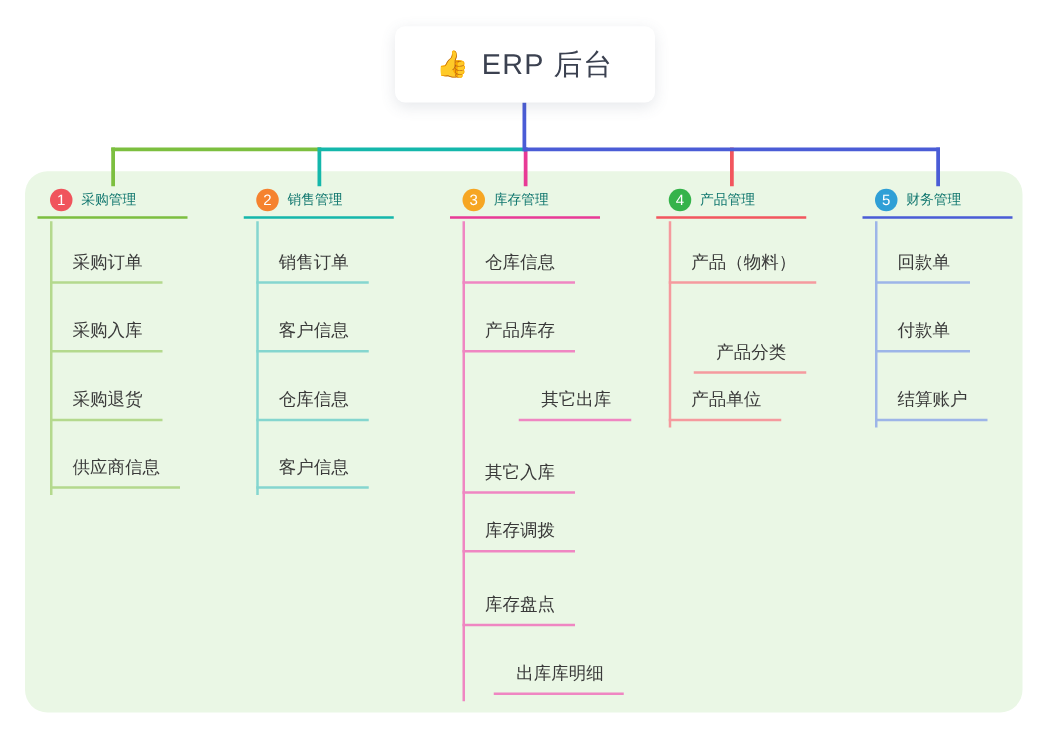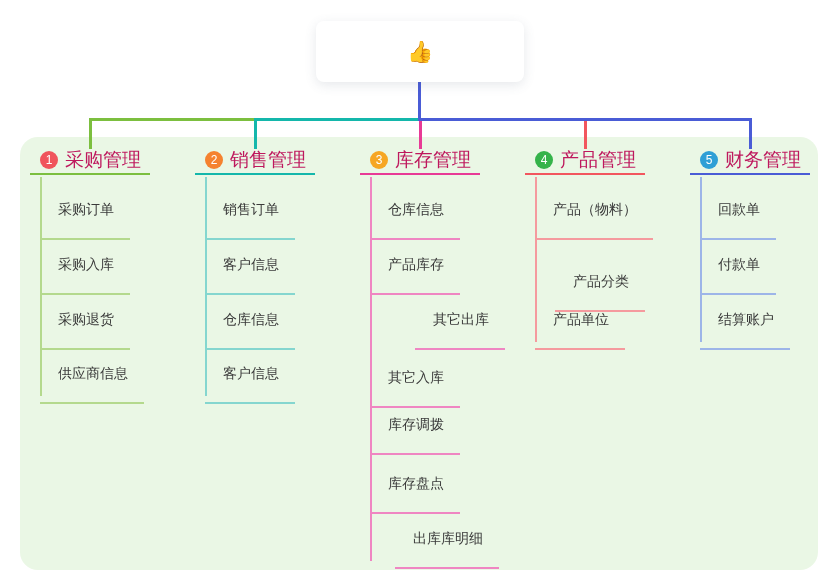--- a/index.html
+++ b/index.html
@@ -36,39 +36,40 @@
     display:flex;align-items:center;gap:7px;
     padding-left:10px;box-sizing:border-box;
     border-bottom:2px solid #000;
     z-index:3;
   }
   .branch-label .badge{
     flex:0 0 auto;
     width:18px;height:18px;border-radius:50%;
     color:#ffffff;font-size:12px;line-height:18px;text-align:center;
   }
-  .branch-label .txt{font-size:19px;color:#be185d;white-space:nowrap;}
+  .branch-label .txt{font-size:11px;color:#0f766e;white-space:nowrap;}
   .spine{position:absolute;width:2px;z-index:1;}
   .child{
     position:absolute;
-    padding:0 16px 19px 18px;
+    padding:0 16px 6px 18px;
     border-bottom:2px solid #000;
     font-size:14px;color:#3a3a3a;
     white-space:nowrap;line-height:19px;
     z-index:2;
   }
 </style>
 </head>
 <body>
 
 <div class="canvas">
   <div class="panel" id="panel" style="background: rgb(234, 247, 229);"></div>
 
   <div class="root-card">
     <span class="icon">👍</span>
+    <span class="title">ERP 后台</span>
   </div>
 
   <div class="vline root-line" id="root-line" style="background: rgb(74, 92, 214);"></div>
 
   <div id="lines-layer">
       <div class="hline bus" style="left: 89px; width: 168px; background: rgb(124, 191, 63);"></div>
       <div class="hline bus" style="left: 254px; width: 168px; background: rgb(20, 183, 171);"></div>
       <div class="hline bus" style="left: 419px; width: 333px; background: rgb(74, 92, 214);"></div>
       <div class="vline drop" style="left: 89px; background: rgb(124, 191, 63);"></div>
       <div class="vline drop" style="left: 254px; background: rgb(20, 183, 171);"></div>

